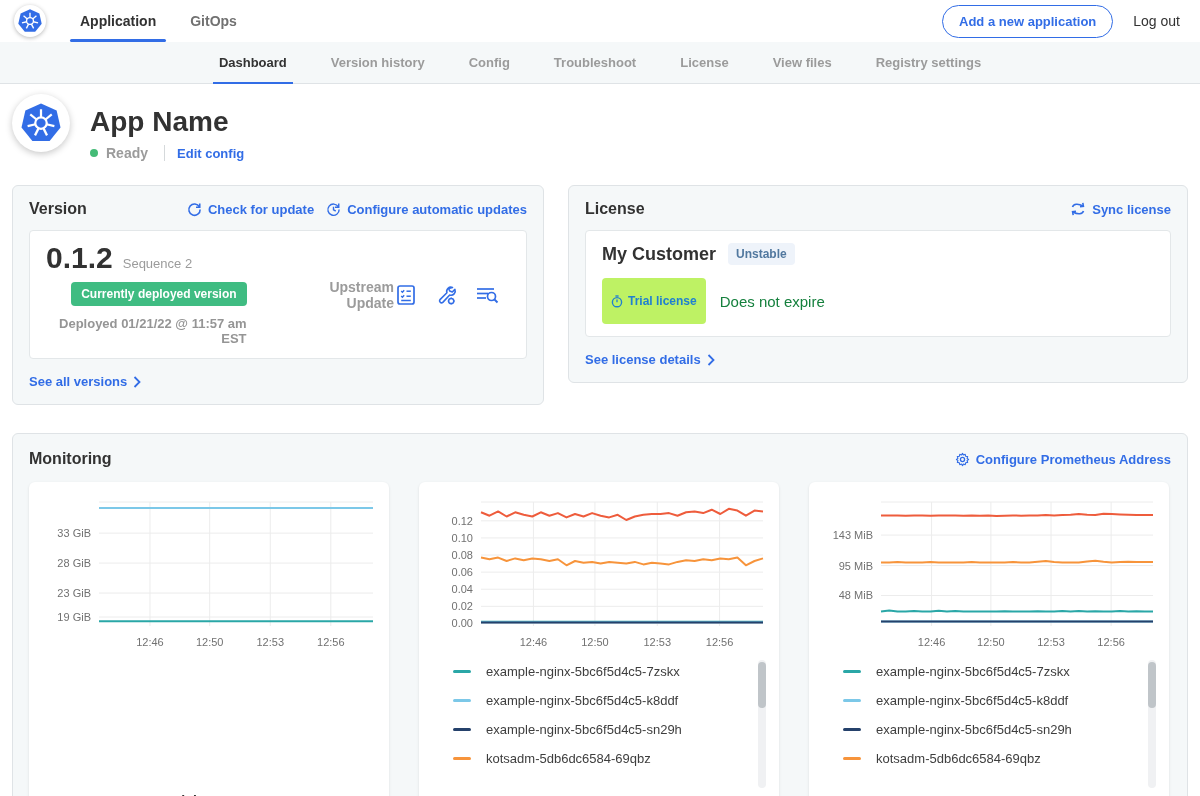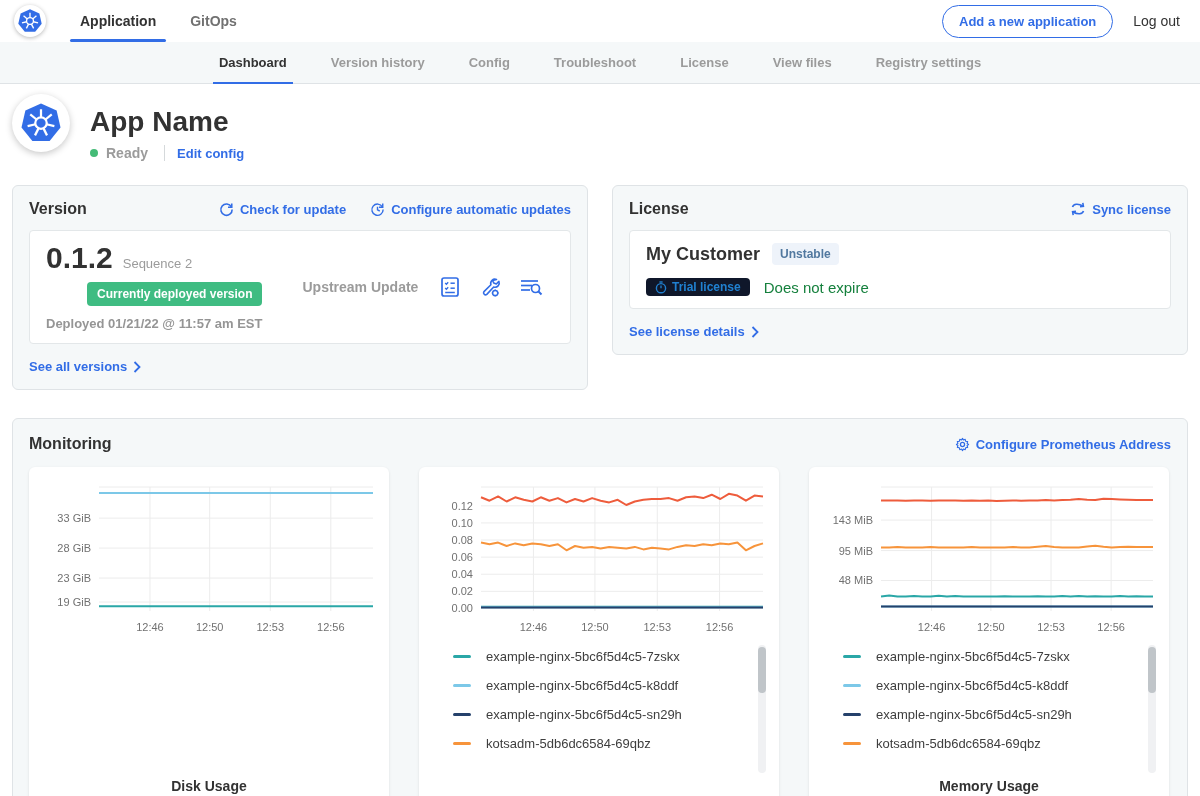--- a/index.html
+++ b/index.html
@@ -38,44 +38,44 @@
   .app-title { font-size:28px; font-weight:bold; color:#323232; line-height:1.15; margin-top:12px; }
   .app-status-row { display:flex; align-items:center; gap:8px; margin-top:7px; }
   .status-dot { width:8px; height:8px; border-radius:50%; background:#44bb77; }
   .status-text { font-size:14px; font-weight:bold; color:#9b9b9b; margin-right:4px; }
   .vdivider { width:1px; height:16px; background:#d5d9db; margin:0 4px; }
   .blue-link { color:#326de6; font-size:13px; font-weight:bold; display:inline-flex; align-items:center;
     gap:6px; cursor:pointer; white-space:nowrap; }
   
   .cards-row { display:flex; gap:24px; padding:0 12px; margin-top:14px; align-items:flex-start; }
   .panel { background:#f5f8f9; border:1px solid #dfe3e6; border-radius:6px; padding:14px 16px; }
-  .version-panel { width:576px; }
+  .version-panel { width:532px; }
   .license-panel { flex:1; }
   .panel-header { display:flex; align-items:center; justify-content:space-between; margin-bottom:12px; }
   .panel-title { font-size:16px; font-weight:bold; color:#323232; }
-  .panel-links { display:flex; gap:24px; }
+  .panel-links { display:flex; gap:12px; }
   .inner-box { background:#fff; border:1px solid #e3e7e9; border-radius:4px; padding:12px 16px;text-align:right; }
   .version-inner { display:flex; align-items:center; min-height:88px; }
   .version-number-row { display:flex; align-items:baseline; gap:10px; }
   .version-number { font-size:30px; font-weight:bold; color:#323232; line-height:1; }
   .sequence { font-size:13px; color:#9b9b9b; }
   .deployed-badge { display:inline-block; background:#3fbc82; color:#fff; font-size:12px; font-weight:bold;
     border-radius:4px; padding:5px 10px; margin-top:9px; }
   .deployed-text { font-size:13px; font-weight:bold; color:#959595; margin-top:10px; }
   .upstream { font-size:14px; font-weight:bold; color:#9b9b9b; margin-left:40px; }
   .version-icons { margin-left:auto; display:flex; align-items:center; gap:16px; margin-right:10px; }
   .version-icons .icon-btn { cursor:pointer; display:flex; }
   .see-link { margin-top:13px; }
   .customer-row { display:flex; align-items:center; gap:12px; }
   .customer-name { font-size:18px; font-weight:bold; color:#323232; }
   .badge-unstable { background:#eef3fa; color:#51789f; font-size:12px; font-weight:bold; border-radius:4px;
     padding:4px 8px; }
   .license-row2 { display:flex; align-items:center; gap:14px; margin-top:13px; }
-  .badge-trial { background:#0f172a; color:#2080d0; font-size:12px; font-weight:bold; border-radius:4px;
-    padding:2px 9px; display:inline-flex; align-items:center; gap:5px; }
+  .badge-trial { background:#bef264; color:#2080d0; font-size:12px; font-weight:bold; border-radius:4px;
+    padding:16px 9px; display:inline-flex; align-items:center; gap:5px; }
   .no-expire { font-size:15px; color:#15803d; }
   
   .monitoring-panel { margin:28px 12px 0; padding:16px; }
   .charts-row { display:flex; gap:30px; margin-top:14px; }
   .chart-card { background:#fff; border-radius:6px; box-shadow:0 1px 3px rgba(0,0,0,.10); width:360px; height:345px;
     padding:12px 8px 10px; display:flex; flex-direction:column; }
   .chart-plot { height:160px; }
   .chart-legend { position:relative; flex:1; padding:10px 18px 0 26px; overflow:hidden; }
   .legend-item { display:flex; align-items:center; gap:15px; margin-bottom:14px; font-size:13px; color:#3e3e3e;
     cursor:pointer; }

